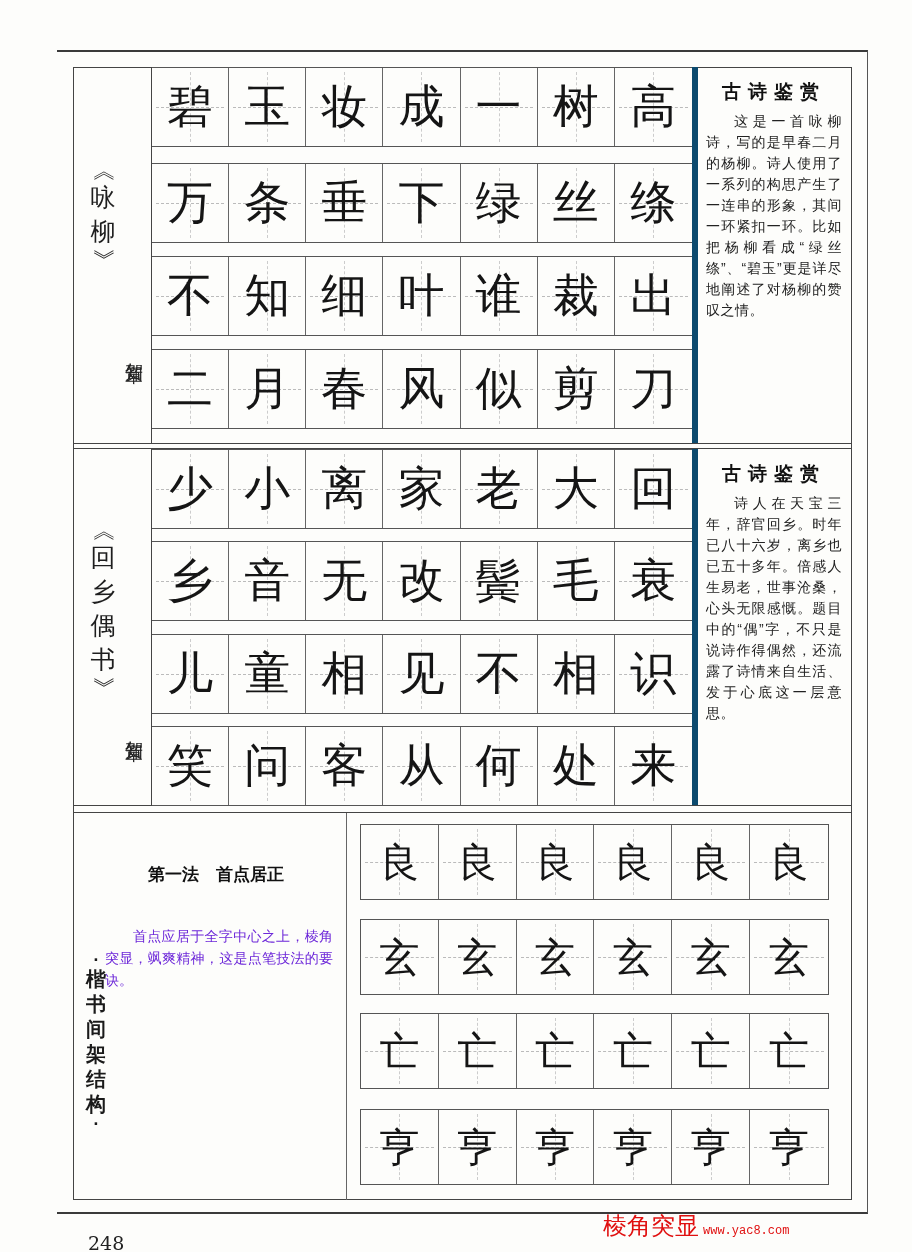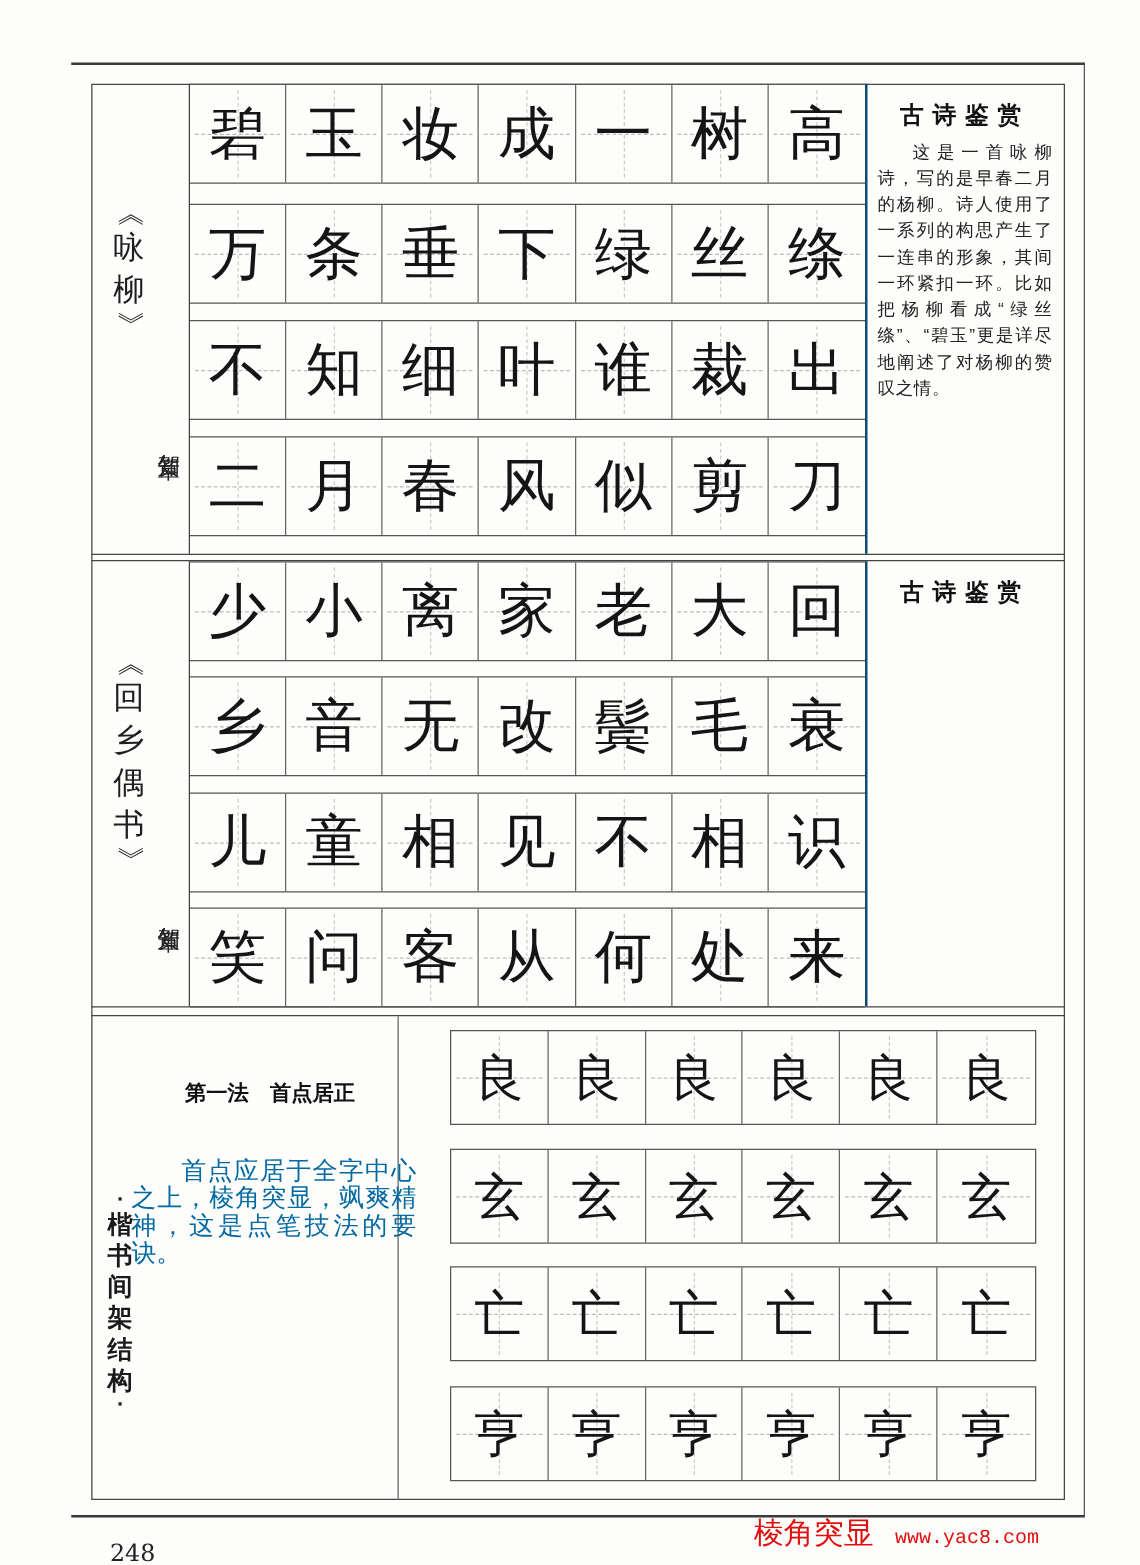--- a/index.html
+++ b/index.html
@@ -61,45 +61,45 @@
   }
   .char-cell::after {
     content: ""; position: absolute; top: 4px; bottom: 4px; left: 50%;
     border-left: 1px dashed #ccc;
   }
   .char-cell span { position: relative; z-index: 1; }
 
   
   .appreciation {
     position: absolute; left: 619px; top: 0; width: 160px; height: 100%;
-    border-left: 2px solid #0c4a6e; box-sizing: border-box; padding: 8px 10px 0 8px;
+    border-left: 6px solid #0c4a6e; box-sizing: border-box; padding: 8px 10px 0 8px;
   }
   .appr-title {
     font-family: "DejaVu Sans", sans-serif; font-weight: bold; font-size: 19px;
     letter-spacing: 7px; text-align: center; margin: 4px 0 6px 0; color: #111;
   }
   .appr-body {
     font-family: Liberation Sans, sans-serif; font-size: 14px; line-height: 21px;
     text-indent: 2em; color: #222; text-align: justify; letter-spacing: 0.5px;
   }
 
   
   .method-panel {
-    position: absolute; left: 0; top: 0; width: 246px; height: 100%;
+    position: absolute; left: 0; top: 0; width: 274px; height: 100%;
     border-right: 1px solid #666; box-sizing: border-box;
   }
   .method-title {
     position: absolute; left: 75px; top: 50px;
     font-family: "DejaVu Sans", sans-serif; font-weight: bold; font-size: 17px; color: #111;
     word-spacing: 14px;
   }
   .method-body {
     position: absolute; left: 32px; top: 112px; width: 228px;
-    font-family: "DejaVu Serif", serif; font-size: 20px; line-height: 22px;
-    text-indent: 2em; color: #0369a1; text-align: justify;
+    font-family: "DejaVu Serif", serif; font-size: 14px; line-height: 22px;
+    text-indent: 2em; color: #6d28d9; text-align: justify;
   }
   .series-label {
     position: absolute; left: 10px; top: 140px; width: 26px;
     display: flex; flex-direction: column; align-items: center;
     font-family: "DejaVu Sans", sans-serif; font-weight: bold; font-size: 20px; line-height: 25px; color: #1a1a1a;
   }
   .series-label .dot { font-size: 14px; line-height: 14px; }
 
   .practice-grid { position: absolute; left: 287px; top: 0; width: 469px; }
   .practice-row {
@@ -110,21 +110,21 @@
 
   
   .page-number {
     position: absolute; left: 88px; top: 1232px;
     font-family: "DejaVu Serif", serif; font-size: 19px; color: #222;
   }
   .watermark {
     position: absolute; left: 603px; top: 1210px;
     font-family: "DejaVu Serif", serif; font-size: 24px; color: #e01010; white-space: nowrap;
   }
-  .watermark .url { font-family: "Liberation Mono", monospace; font-size: 16px; margin-left: 17px; }
+  .watermark .url { font-family: "Liberation Mono", monospace; font-size: 12px; margin-left: 4px; }
 </style>
 </head>
 <body>
 
 <div class="page-frame"></div>
 <div class="inner-frame"></div>
 
 <div class="section sec1">
   <div class="title-col">
     <div class="poem-title" style="top:92px;">
@@ -340,20 +340,21 @@
           <span>处</span>
         </div>
       <div class="char-cell">
           <span>来</span>
         </div>
     </div>
   </div>
 
   <div class="appreciation">
     <div class="appr-title">古诗鉴赏</div>
+    <div class="appr-body">诗人在天宝三年，辞官回乡。时年已八十六岁，离乡也已五十多年。倍感人生易老，世事沧桑，心头无限感慨。题目中的“偶”字，不只是说诗作得偶然，还流露了诗情来自生活、发于心底这一层意思。</div>
   </div>
 </div>
 
 <div class="section sec3">
   <div class="method-panel">
     <div class="method-title">第一法　首点居正</div>
     <div class="method-body">首点应居于全字中心之上，棱角突显，飒爽精神，这是点笔技法的要诀。</div>
     <div class="series-label">
       <span class="dot">·</span>
       <span>楷</span>

